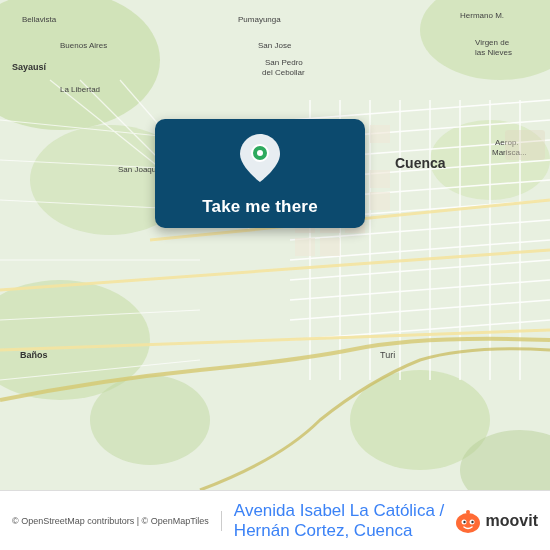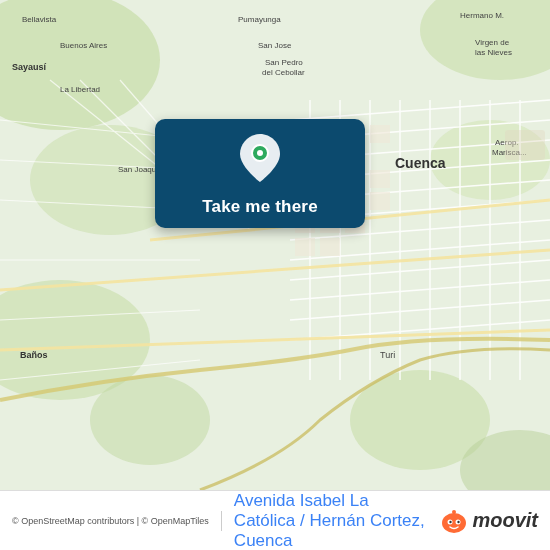--- a/index.html
+++ b/index.html
@@ -99,24 +99,23 @@
       align-items: center;
       gap: 4px;
     }
 
     #moovit-icon {
       width: 28px;
       height: 28px;
     }
 
     #moovit-name {
-      font-size: 20px;
+      font-size: 16px;
       font-weight: 800;
       color: #333;
-      font-style: italic;
     }
   </style>
 </head>
 <body>
 
 <div id="map-container">
   <svg id="map-svg" viewBox="0 0 550 490" xmlns="http://www.w3.org/2000/svg">
 
     <rect width="550" height="490" fill="#e8f0e0"></rect>
 

